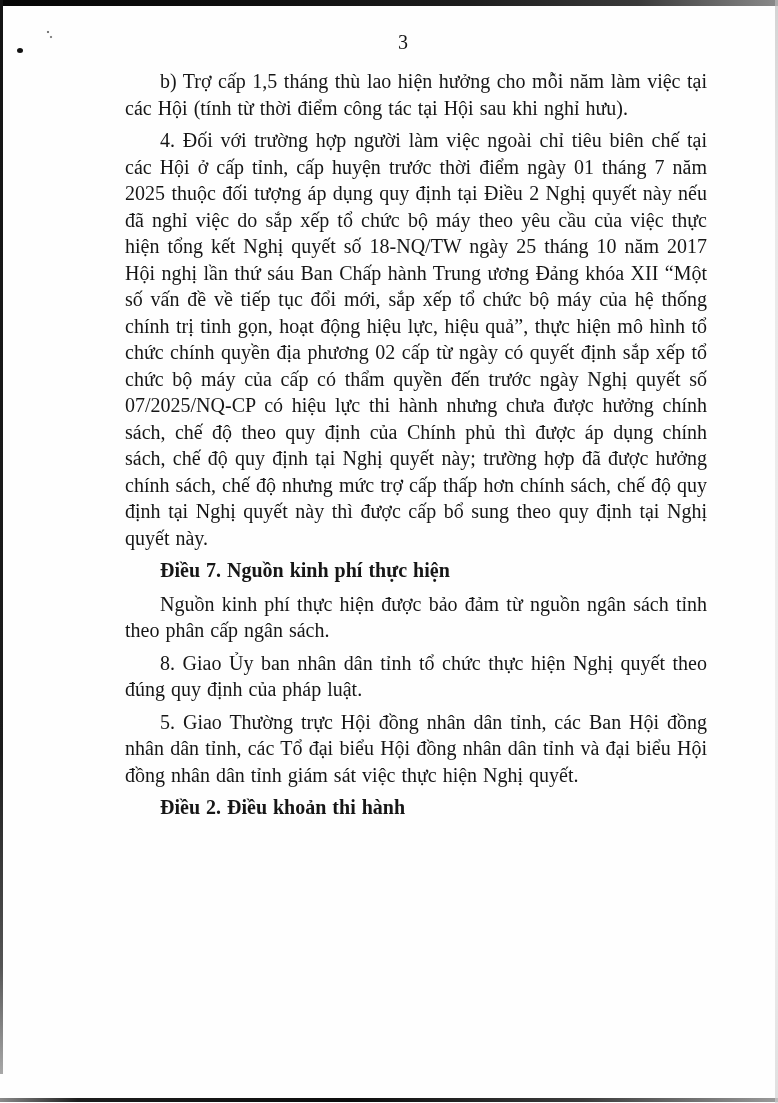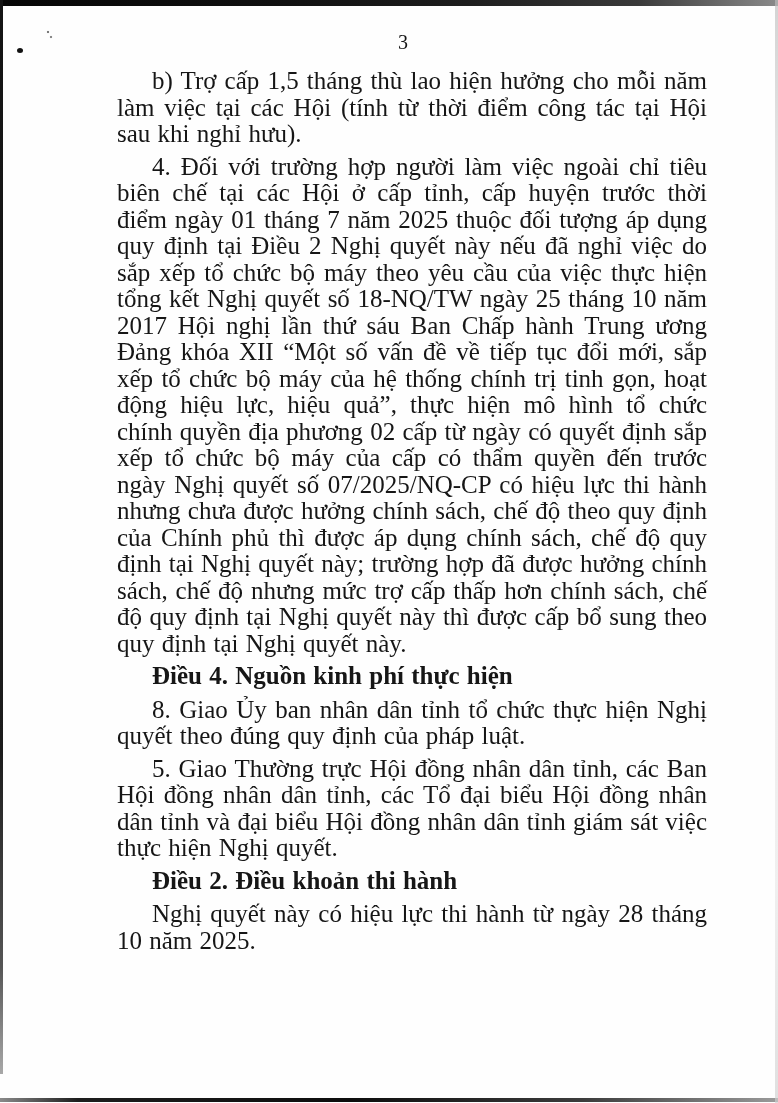--- a/index.html
+++ b/index.html
@@ -31,22 +31,22 @@
     font-size: 20px;
     line-height: 24px;
   }
   .content {
     position: absolute;
     left: 113px;
     top: 68px;
     width: 594px;
   }
   .content p {
-    margin: 0 0 6px 4px;
-    font-size: 25px;
+    margin: 0 0 6px 12px;
+    font-size: 20px;
     line-height: 26.5px;
     text-align: justify;
     text-indent: 35px;
     word-spacing: 1px;
   }
   .content p.heading {
     font-weight: bold;
     text-align: left;
     margin-top: 5px;
     margin-bottom: 7px;
@@ -96,25 +96,25 @@
 </head>
 <body>
 
 <div class="page">
 
   <div class="page-number">3</div>
 
   <div class="content">
     <p class="body-para">b) Trợ cấp 1,5 tháng thù lao hiện hưởng cho mỗi năm làm việc tại các Hội (tính từ thời điểm công tác tại Hội sau khi nghỉ hưu).</p>
     <p class="body-para">4. Đối với trường hợp người làm việc ngoài chỉ tiêu biên chế tại các Hội ở cấp tỉnh, cấp huyện trước thời điểm ngày 01 tháng 7 năm 2025 thuộc đối tượng áp dụng quy định tại Điều 2 Nghị quyết này nếu đã nghỉ việc do sắp xếp tổ chức bộ máy theo yêu cầu của việc thực hiện tổng kết Nghị quyết số 18-NQ/TW ngày 25 tháng 10 năm 2017 Hội nghị lần thứ sáu Ban Chấp hành Trung ương Đảng khóa XII “Một số vấn đề về tiếp tục đổi mới, sắp xếp tổ chức bộ máy của hệ thống chính trị tinh gọn, hoạt động hiệu lực, hiệu quả”, thực hiện mô hình tổ chức chính quyền địa phương 02 cấp từ ngày có quyết định sắp xếp tổ chức bộ máy của cấp có thẩm quyền đến trước ngày Nghị quyết số 07/2025/NQ-CP có hiệu lực thi hành nhưng chưa được hưởng chính sách, chế độ theo quy định của Chính phủ thì được áp dụng chính sách, chế độ quy định tại Nghị quyết này; trường hợp đã được hưởng chính sách, chế độ nhưng mức trợ cấp thấp hơn chính sách, chế độ quy định tại Nghị quyết này thì được cấp bổ sung theo quy định tại Nghị quyết này.</p>
-    <p class="heading">Điều 4. Nguồn kinh phí thực hiện</p>
+    <p class="heading">Điều 7. Nguồn kinh phí thực hiện</p>
+    <p class="body-para">Nguồn kinh phí thực hiện được bảo đảm từ nguồn ngân sách tỉnh theo phân cấp ngân sách.</p>
     <p class="body-para">8. Giao Ủy ban nhân dân tỉnh tổ chức thực hiện Nghị quyết theo đúng quy định của pháp luật.</p>
     <p class="body-para">5. Giao Thường trực Hội đồng nhân dân tỉnh, các Ban Hội đồng nhân dân tỉnh, các Tổ đại biểu Hội đồng nhân dân tỉnh và đại biểu Hội đồng nhân dân tỉnh giám sát việc thực hiện Nghị quyết.</p>
     <p class="heading">Điều 2. Điều khoản thi hành</p>
-    <p class="body-para">Nghị quyết này có hiệu lực thi hành từ ngày 28 tháng 10 năm 2025.</p>
   </div>
 
   <div class="artifact-top-bar"></div>
   <div class="artifact-left-line"></div>
   <div class="artifact-bottom-bar"></div>
   <div class="artifact-right-edge"></div>
   <div class="artifact-dot"></div>
   <div class="artifact-speck"></div>
 
 </div>

